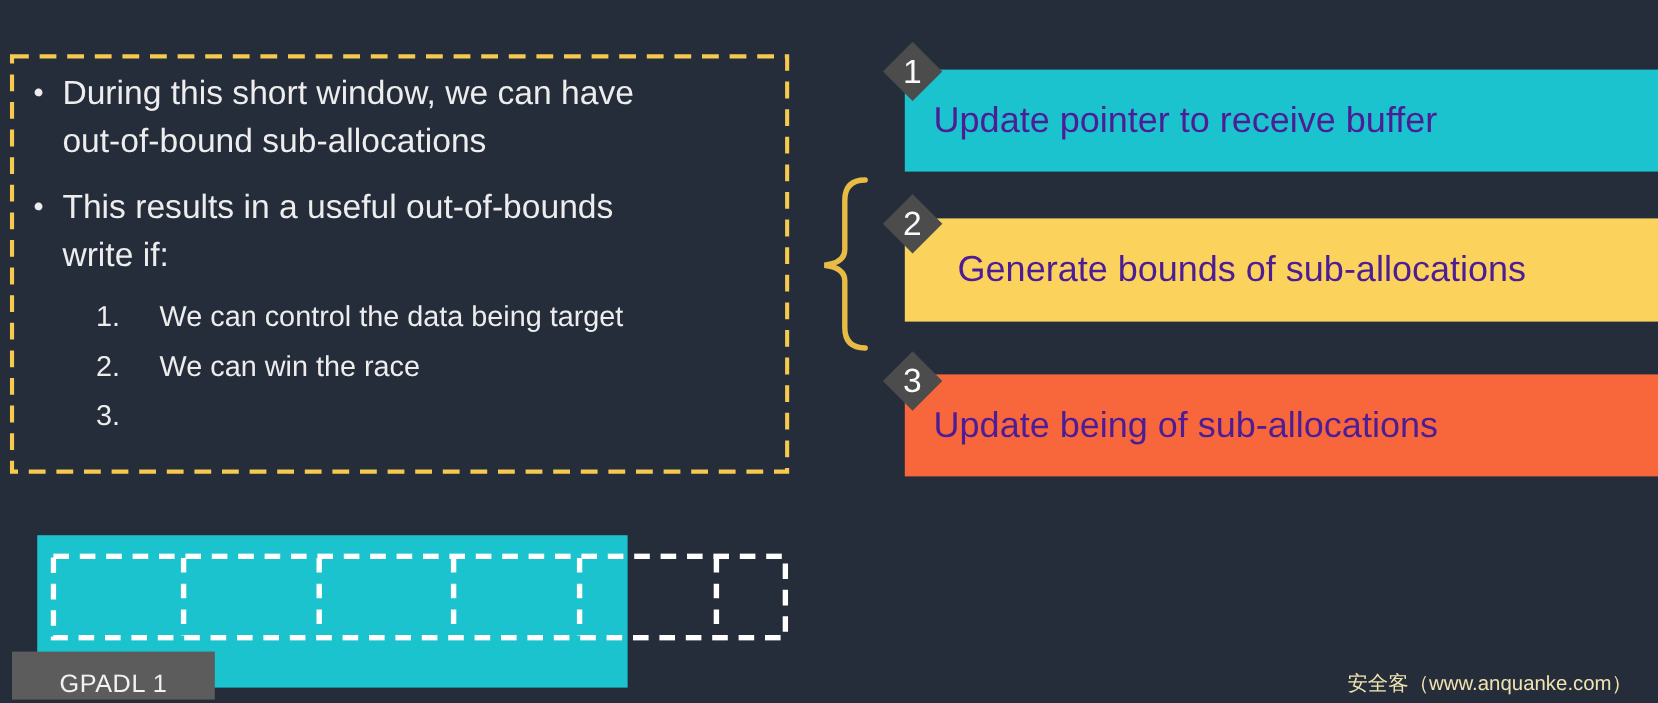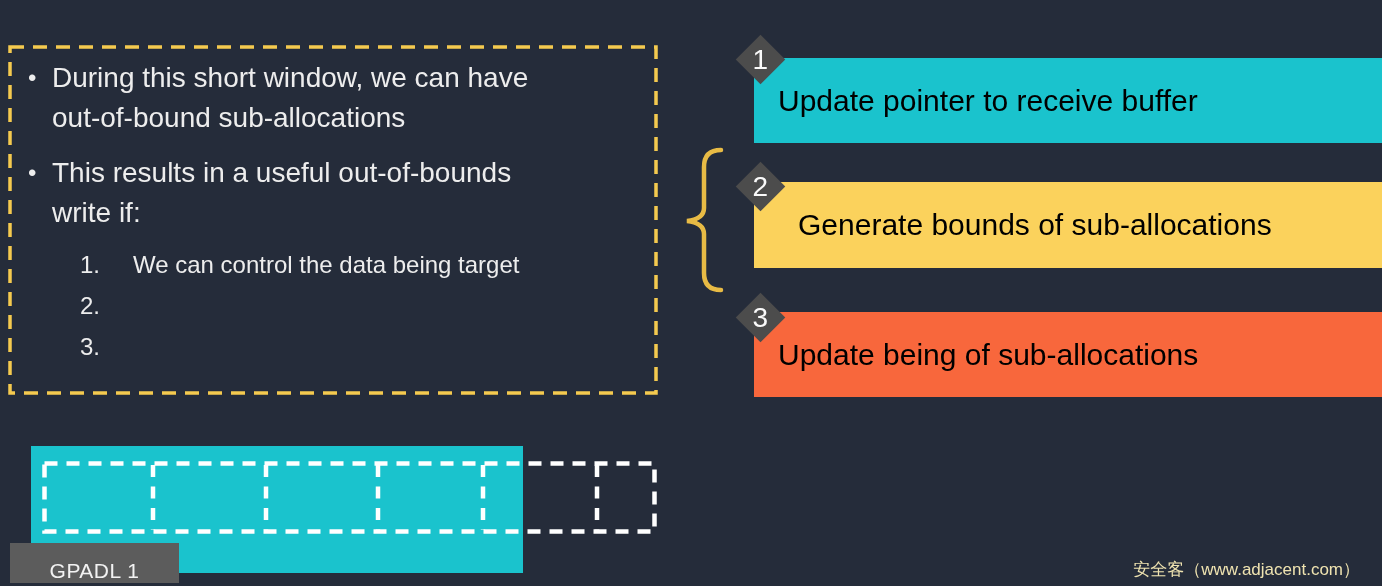--- a/index.html
+++ b/index.html
@@ -28,21 +28,21 @@
   .bullet-text{white-space:pre-line;max-width:566px;}
   .num-list{margin:0 0 0 52px;padding:0;}
   .num-item{display:flex;font-size:24px;line-height:34px;margin-bottom:7px;}
   .num-label{width:53px;flex:0 0 53px;}
   .num-text{white-space:pre-line;max-width:455px;}
 
   
   .step-bar{
     position:absolute;left:754px;width:628px;height:85px;
     display:flex;align-items:center;
-    color:#000000;font-size:30px;font-weight:300;
+    color:#4c1d95;font-size:30px;font-weight:300;
   }
   .step-bar .step-label{padding-left:24px;}
   .bar-1{top:58px;}
   .bar-2{top:182px;height:86px;}
   .bar-3{top:312px;}
   .diamond{
     position:absolute;width:35px;height:35px;background:#4C4C4C;
     transform:rotate(45deg);z-index:3;
     display:flex;align-items:center;justify-content:center;
   }
@@ -91,20 +91,21 @@
         <span class="bullet-text">This results in a useful out-of-bounds
 write if:</span>
       </div>
       <div class="num-list">
         <div class="num-item">
           <span class="num-label">1.</span>
           <span class="num-text">We can control the data being target</span>
         </div>
         <div class="num-item">
           <span class="num-label">2.</span>
+          <span class="num-text">We can win the race</span>
         </div>
         <div class="num-item">
           <span class="num-label">3.</span>
         </div>
       </div>
     </div>
   </div>
 
   <svg class="brace" width="46" height="146" viewBox="0 0 46 146">
     <path d="M43,3 Q26,3 26,20 L26,61 Q26,72 9,74 Q26,76 26,87 L26,126 Q26,143 43,143" fill="none" stroke="#E8BB45" stroke-width="4.5" stroke-linecap="round"></path>
@@ -139,15 +140,15 @@
     <line x1="224" y1="4" x2="224" y2="69" stroke="#FFFFFF" stroke-width="4.5" stroke-dasharray="12 9.5"></line>
     <line x1="336" y1="4" x2="336" y2="69" stroke="#FFFFFF" stroke-width="4.5" stroke-dasharray="12 9.5"></line>
     <line x1="441" y1="4" x2="441" y2="69" stroke="#FFFFFF" stroke-width="4.5" stroke-dasharray="12 9.5"></line>
     <line x1="555" y1="4" x2="555" y2="69" stroke="#FFFFFF" stroke-width="4.5" stroke-dasharray="12 9.5"></line>
   </svg>
 
   <div class="gpadl-label" style="background: rgb(92, 92, 92);">
     <span>GPADL 1</span>
   </div>
 
-  <div class="watermark" style="color: rgb(239, 227, 176);">安全客（www.adjacent.com）</div>
+  <div class="watermark" style="color: rgb(239, 227, 176);">安全客（www.anquanke.com）</div>
 
 </div>
 
 </body></html>

